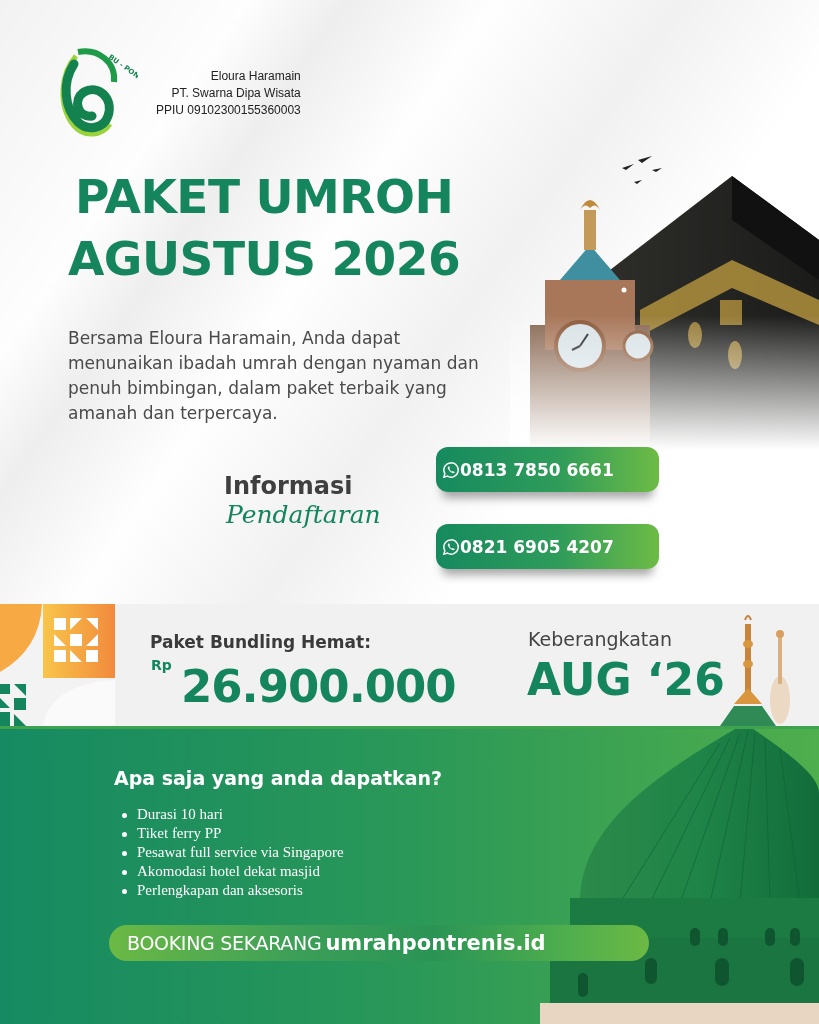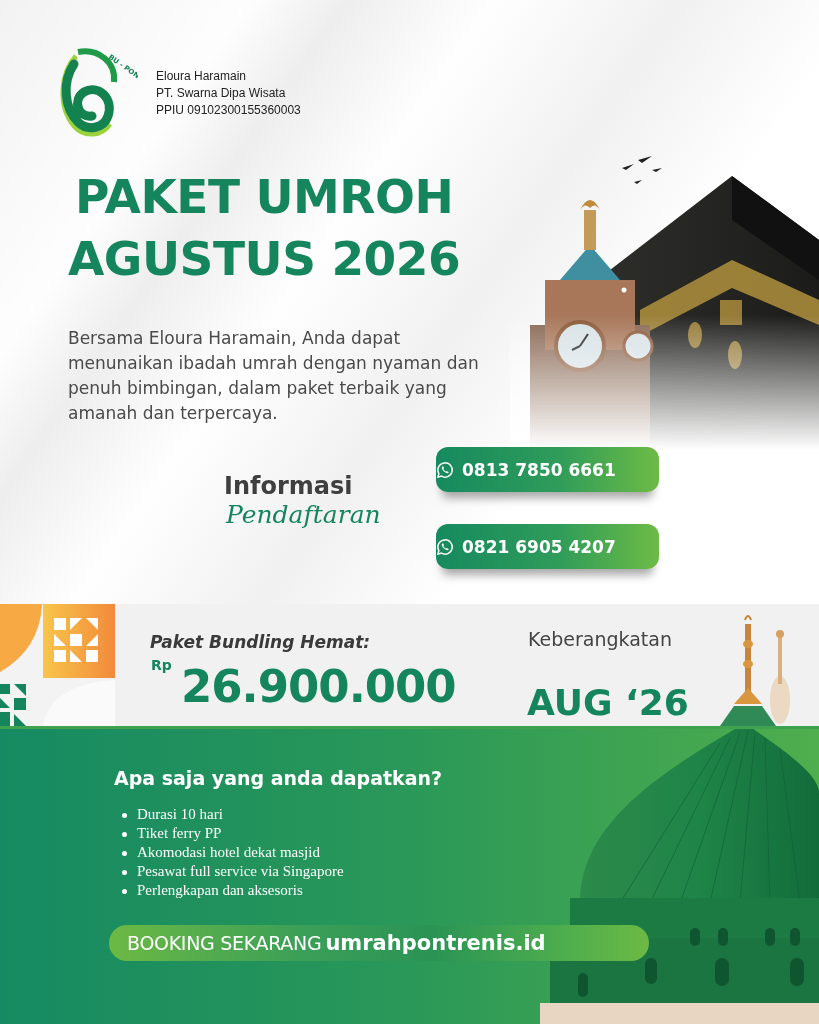--- a/index.html
+++ b/index.html
@@ -11,21 +11,21 @@
   }
   .top-area {
     position: absolute; left: 0; top: 0; width: 819px; height: 604px;
     background:
       linear-gradient(125deg, rgba(255,255,255,0) 0%, rgba(255,255,255,0.9) 20%, rgba(235,235,235,0.6) 28%, rgba(255,255,255,0.95) 40%, rgba(240,240,240,0.7) 55%, #ffffff 70%),
       #f2f2f2;
   }
   
   .logo { position: absolute; left: 58px; top: 44px; width: 80px; height: 100px; }
   .company { position: absolute; left: 156px; top: 68px; font-size: 12px; line-height: 17px; color: #222; }
-  .company div { white-space: nowrap; }
+  .company div { white-space: nowrap; text-align: right; }
 
   .headline {
     position: absolute; left: 68px; top: 166px;
     font-family: "DejaVu Sans", sans-serif; font-weight: bold;
     color: #15855e; font-size: 47px; line-height: 62px; letter-spacing: -0.5px; text-align: center;
   }
   .desc {
     position: absolute; left: 68px; top: 326px; width: 440px;
     font-family: "DejaVu Sans", sans-serif;
     font-size: 17px; line-height: 25px; color: #4a4a4a;
@@ -39,51 +39,51 @@
   }
   .info-script {
     position: absolute; left: 226px; top: 500px;
     font-family: "DejaVu Serif", serif; font-style: italic; font-size: 25px; color: #15855e;
   }
   .wa-btn {
     position: absolute; left: 436px; width: 223px; height: 45px;
     border-radius: 12px;
     background: linear-gradient(90deg, #168a5f 0%, #2f9c5a 55%, #6dbb45 100%);
     box-shadow: 0 12px 10px -6px rgba(0,0,0,0.35);
-    display: flex; align-items: center; padding-left: 0; gap: 8px;
+    display: flex; align-items: center; padding-left: 6px; 
     color: #fff; font-family: "DejaVu Sans", sans-serif; font-weight: bold; font-size: 17px;
     text-decoration: none; cursor: pointer;
   }
   .wa-btn svg { flex: none; }
 
   
   .band {
     position: absolute; left: 0; top: 604px; width: 819px; height: 122px;
     background: #f1f1f1; overflow: hidden;
   }
   .band-deco { position: absolute; left: 0; top: 0; width: 115px; height: 122px; }
   .price-label {
     position: absolute; left: 150px; top: 28px;
-    font-family: "DejaVu Sans", sans-serif; font-weight: bold; font-size: 17px; color: #3a3a3a; font-style: italic;
+    font-family: "DejaVu Sans", sans-serif; font-weight: bold; font-size: 17px; color: #3a3a3a;
   }
   .price-rp {
     position: absolute; left: 151px; top: 53px;
     font-family: "DejaVu Sans", sans-serif; font-weight: bold; font-size: 14px; color: #15855e;
   }
   .price-value {
     position: absolute; left: 181px; top: 56px;
     font-family: "DejaVu Sans", sans-serif; font-weight: bold; font-size: 45px; color: #15855e; letter-spacing: -1px;
   }
   .dep-label {
     position: absolute; left: 528px; top: 24px;
     font-family: "DejaVu Sans", sans-serif; font-size: 19px; color: #444;
   }
   .dep-value {
     position: absolute; left: 527px; top: 50px;
-    font-family: "DejaVu Sans", sans-serif; font-weight: bold; font-size: 36px; color: #15855e; margin-top: 28px;
+    font-family: "DejaVu Sans", sans-serif; font-weight: bold; font-size: 44px; color: #15855e;
   }
   .minarets { position: absolute; left: 720px; top: 0; width: 99px; height: 122px; }
 
   
   .bottom {
     position: absolute; left: 0; top: 726px; width: 819px; height: 332px;
     background: linear-gradient(90deg, #168a62 0%, #2a9858 50%, #4fae4d 100%);
     border-top: 3px solid #3fa24f;
     overflow: hidden;
   }
@@ -272,22 +272,22 @@
       <rect x="250" y="255" width="14" height="28" rx="7"></rect>
         <rect x="38" y="270" width="10" height="24" rx="5"></rect>
     </g>
     <rect x="0" y="300" width="279" height="24" fill="#e9d6c2"></rect>
   </svg>
 
   <h2 class="benefits-title">Apa saja yang anda dapatkan?</h2>
   <ul class="benefits-list">
     <li>Durasi 10 hari</li>
     <li>Tiket ferry PP</li>
+    <li>Pesawat full service via Singapore</li>
     <li>Akomodasi hotel dekat masjid</li>
-    <li>Pesawat full service via Singapore</li>
     <li>Perlengkapan dan aksesoris</li>
   </ul>
 
   <a class="booking">
     <span class="booking-cta">BOOKING SEKARANG</span>
     <span class="booking-url">umrahpontrenis.id</span>
   </a>
 </section>
 
 </body></html>

